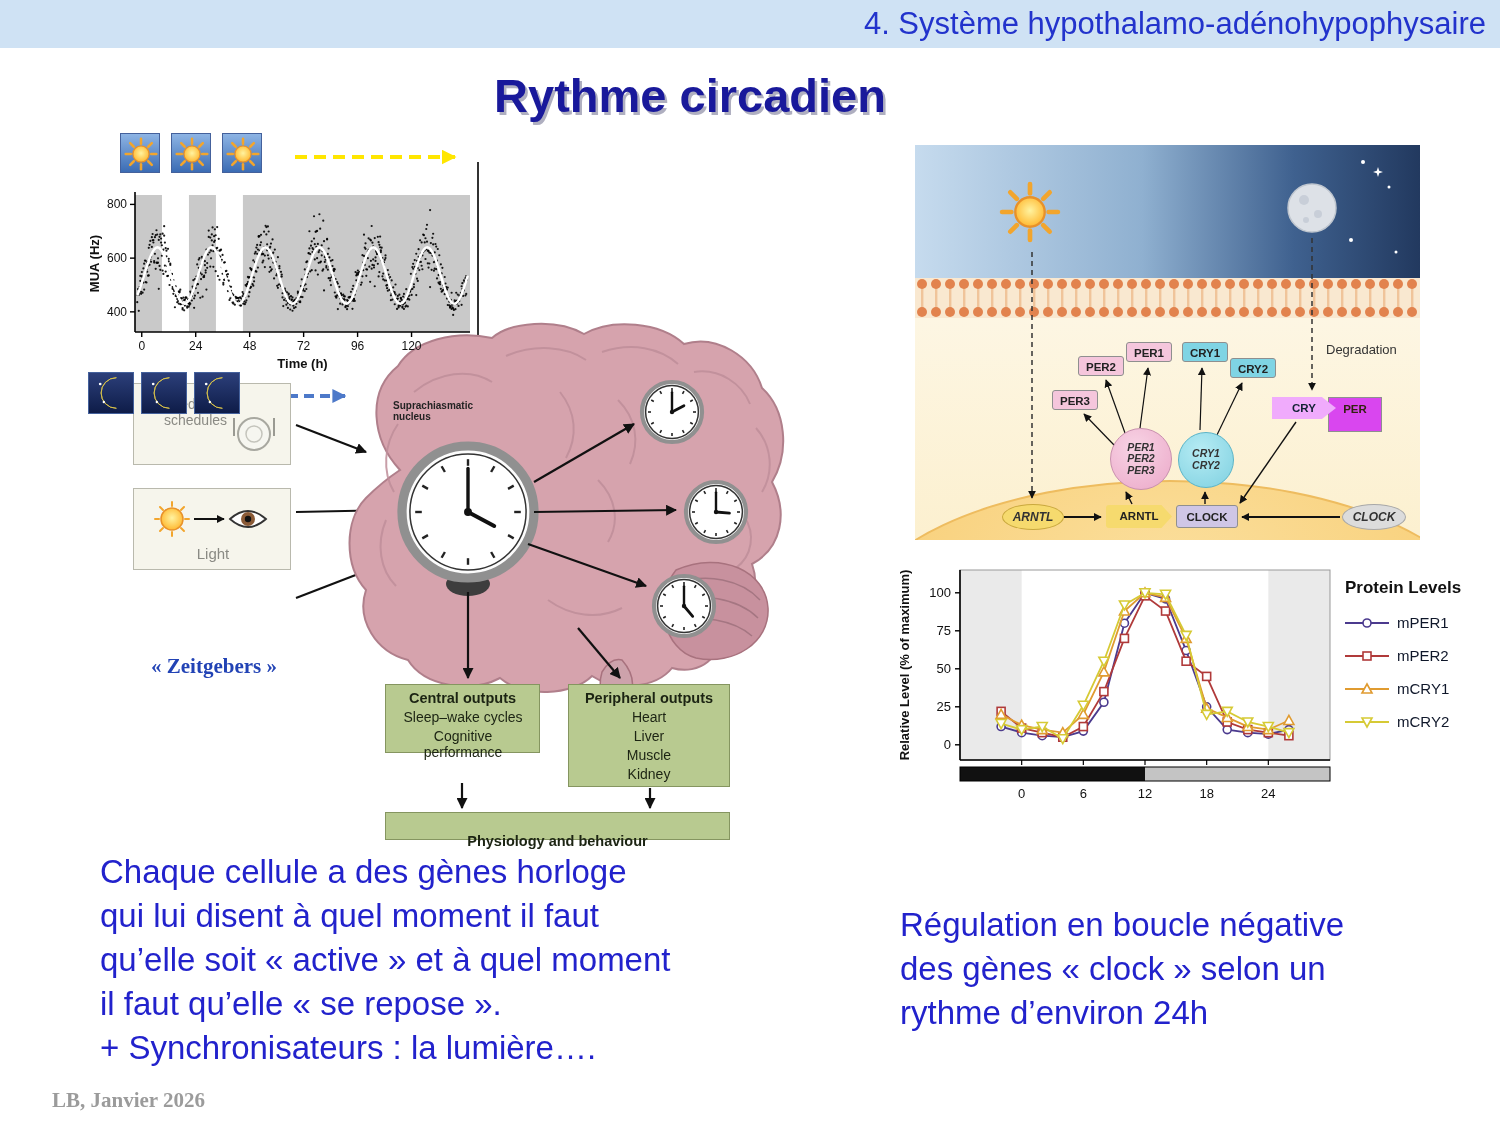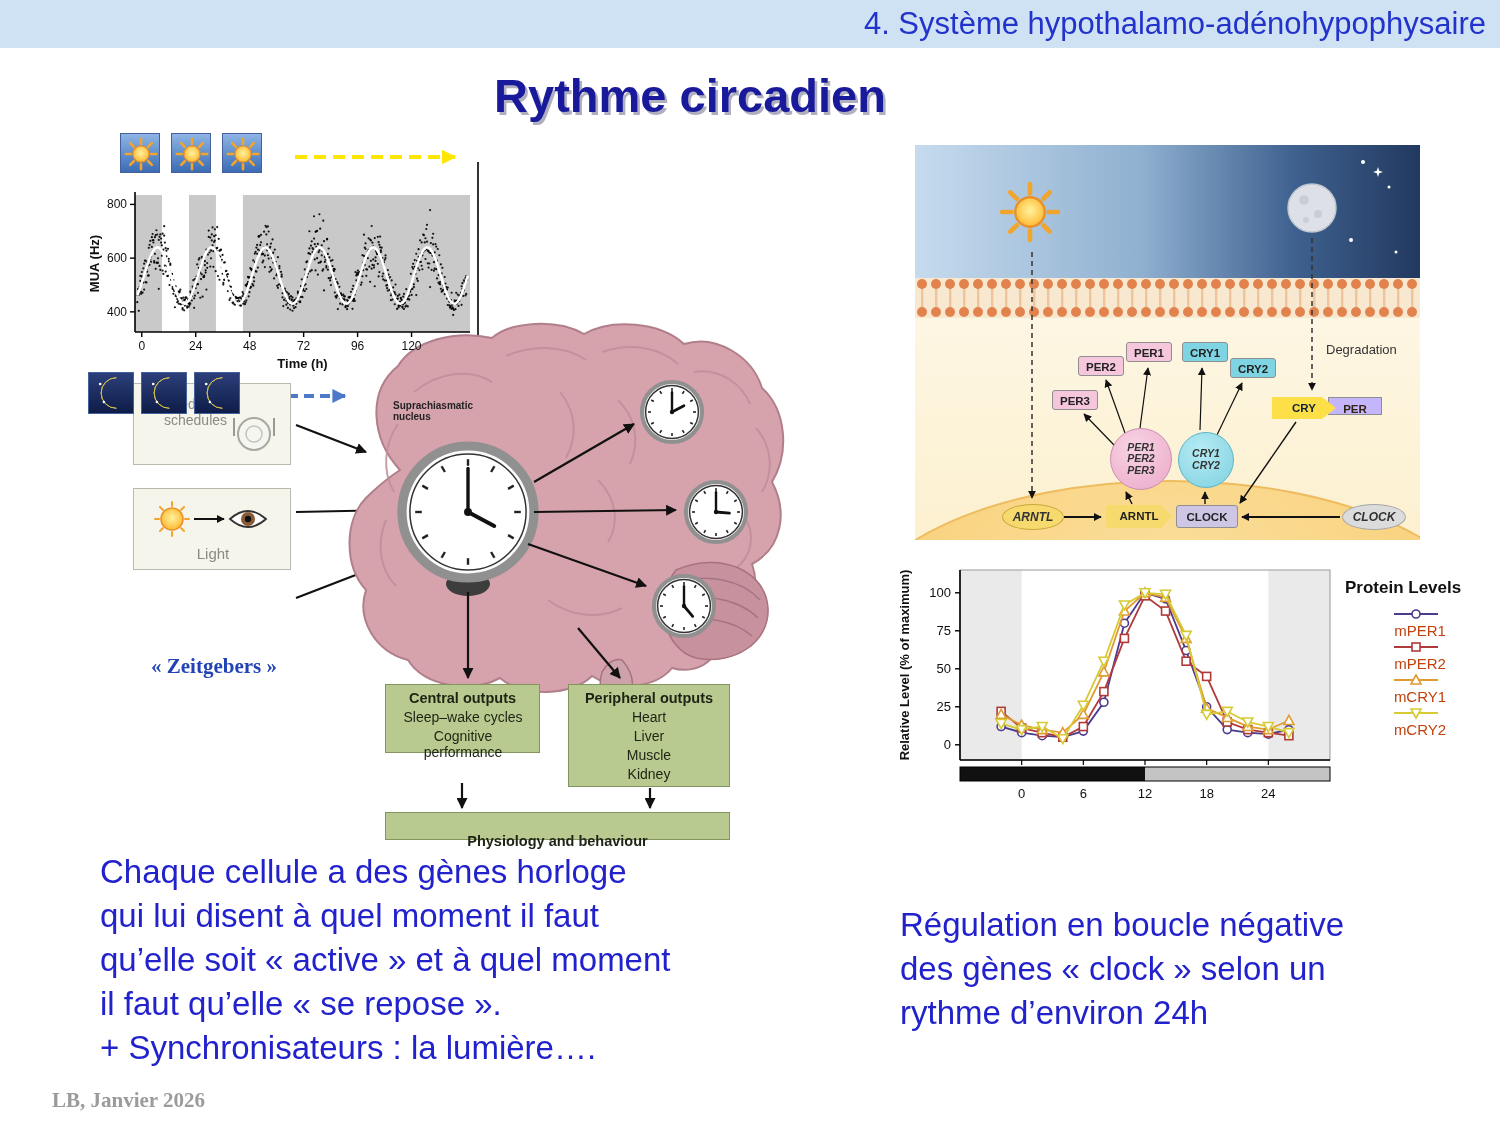--- a/index.html
+++ b/index.html
@@ -32,21 +32,21 @@
   .cyan{background:#7fd4e4;}
   .ball{position:absolute;border-radius:50%;display:flex;align-items:center;justify-content:center;
         text-align:center;font-style:italic;font-size:10.5px;font-weight:bold;line-height:1.1;color:#333;}
   .oval{position:absolute;border-radius:50%;display:flex;align-items:center;justify-content:center;
         font-style:italic;font-size:12px;font-weight:bold;color:#333;box-sizing:border-box;}
   .bodytxt{color:#2222cc;font-size:33px;line-height:1.33;}
   .footer{font-family:"Liberation Serif",serif;font-weight:bold;font-size:21px;color:#9b9b9b;}
   .deg{font-size:13px;color:#333;}
   svg text{font-family:"Liberation Sans",sans-serif;fill:#111;}
   .legend-title{font-weight:bold;font-size:17px;color:#111;margin-bottom:8px;}
-  .legend-row{display:flex;align-items:center;height:33px;font-size:15px;color:#c2410c;flex-direction:column;}
+  .legend-row{display:flex;align-items:center;height:33px;font-size:15px;color:#0f172a;}
   .legend-row svg{margin-right:8px;}
 </style>
 </head>
 <body>
 
 <div class="slide">
 
   <div class="abs header-bar">
     <span>4. Système hypothalamo-adénohypophysaire</span>
   </div>
@@ -1246,23 +1246,23 @@
   <div class="abs deg" style="left:1326px;top:342px;z-index:3;">Degradation</div>
 
   <div class="genebox pink" style="left:1078px;top:356px;width:46px;z-index:3;">PER2</div>
   <div class="genebox pink" style="left:1126px;top:342px;width:46px;z-index:3;">PER1</div>
   <div class="genebox cyan" style="left:1182px;top:342px;width:46px;z-index:3;">CRY1</div>
   <div class="genebox cyan" style="left:1230px;top:358px;width:46px;z-index:3;">CRY2</div>
   <div class="genebox pink" style="left:1052px;top:390px;width:46px;z-index:3;">PER3</div>
 
   <div class="abs" style="left:1272px;top:397px;z-index:3;display:flex;">
     <div style="width:64px;height:22px;line-height:22px;text-align:center;font-size:11.5px;font-weight:bold;color:#123;
-                background:#fde047;clip-path:polygon(0 0,78% 0,100% 50%,78% 100%,0 100%);">CRY</div>
-    <div style="width:54px;height:18px;line-height:22px;text-align:center;font-size:11.5px;font-weight:bold;color:#321;
-                background:#c4b5fd;border:1px solid #8f8f8f;box-sizing:border-box;margin-left:-8px;">PER</div>
+                background:#f0abfc;clip-path:polygon(0 0,78% 0,100% 50%,78% 100%,0 100%);">CRY</div>
+    <div style="width:54px;height:35px;line-height:22px;text-align:center;font-size:11.5px;font-weight:bold;color:#321;
+                background:#d946ef;border:1px solid #8f8f8f;box-sizing:border-box;margin-left:-8px;">PER</div>
   </div>
 
   <div class="ball prewrap" style="left:1110px;top:428px;width:60px;height:60px;z-index:3;
               background:radial-gradient(circle at 40% 32%,#f8d4e5,#eba8c8);border:1px solid #c890ae;">PER1
 PER2
 PER3</div>
   <div class="ball prewrap" style="left:1178px;top:432px;width:54px;height:54px;z-index:3;
               background:radial-gradient(circle at 40% 32%,#b6ecf4,#7fd0e0);border:1px solid #5ab4c8;">CRY1
 CRY2</div>
 

